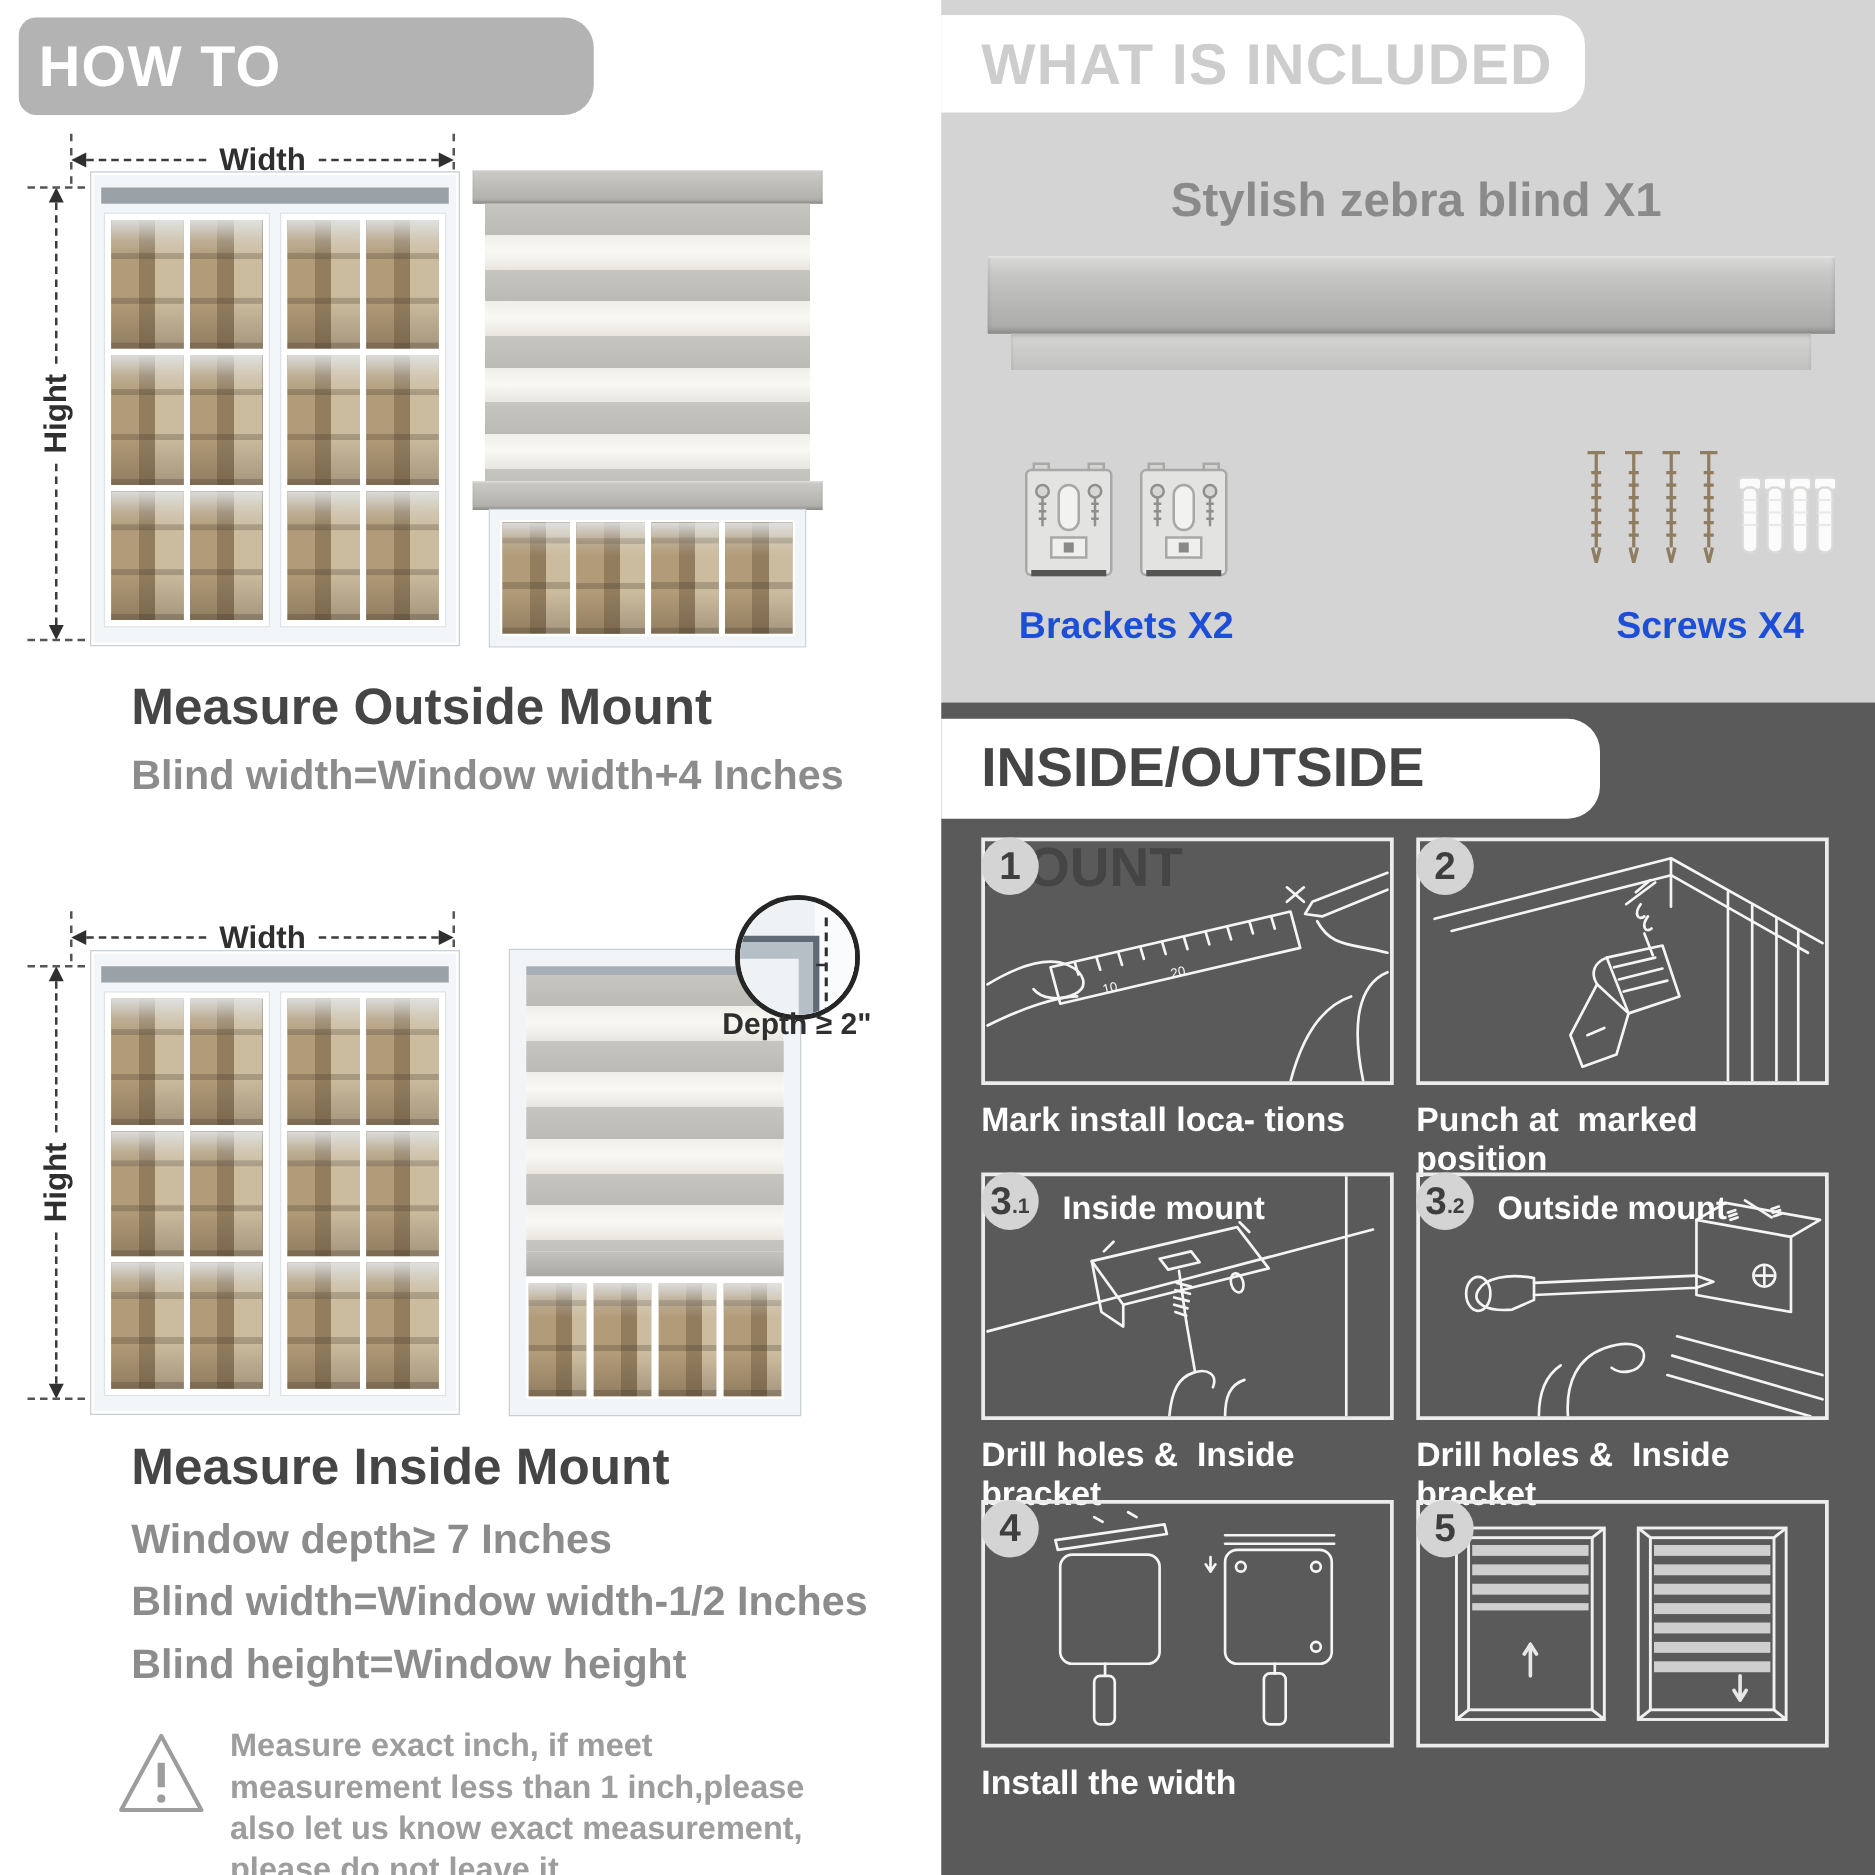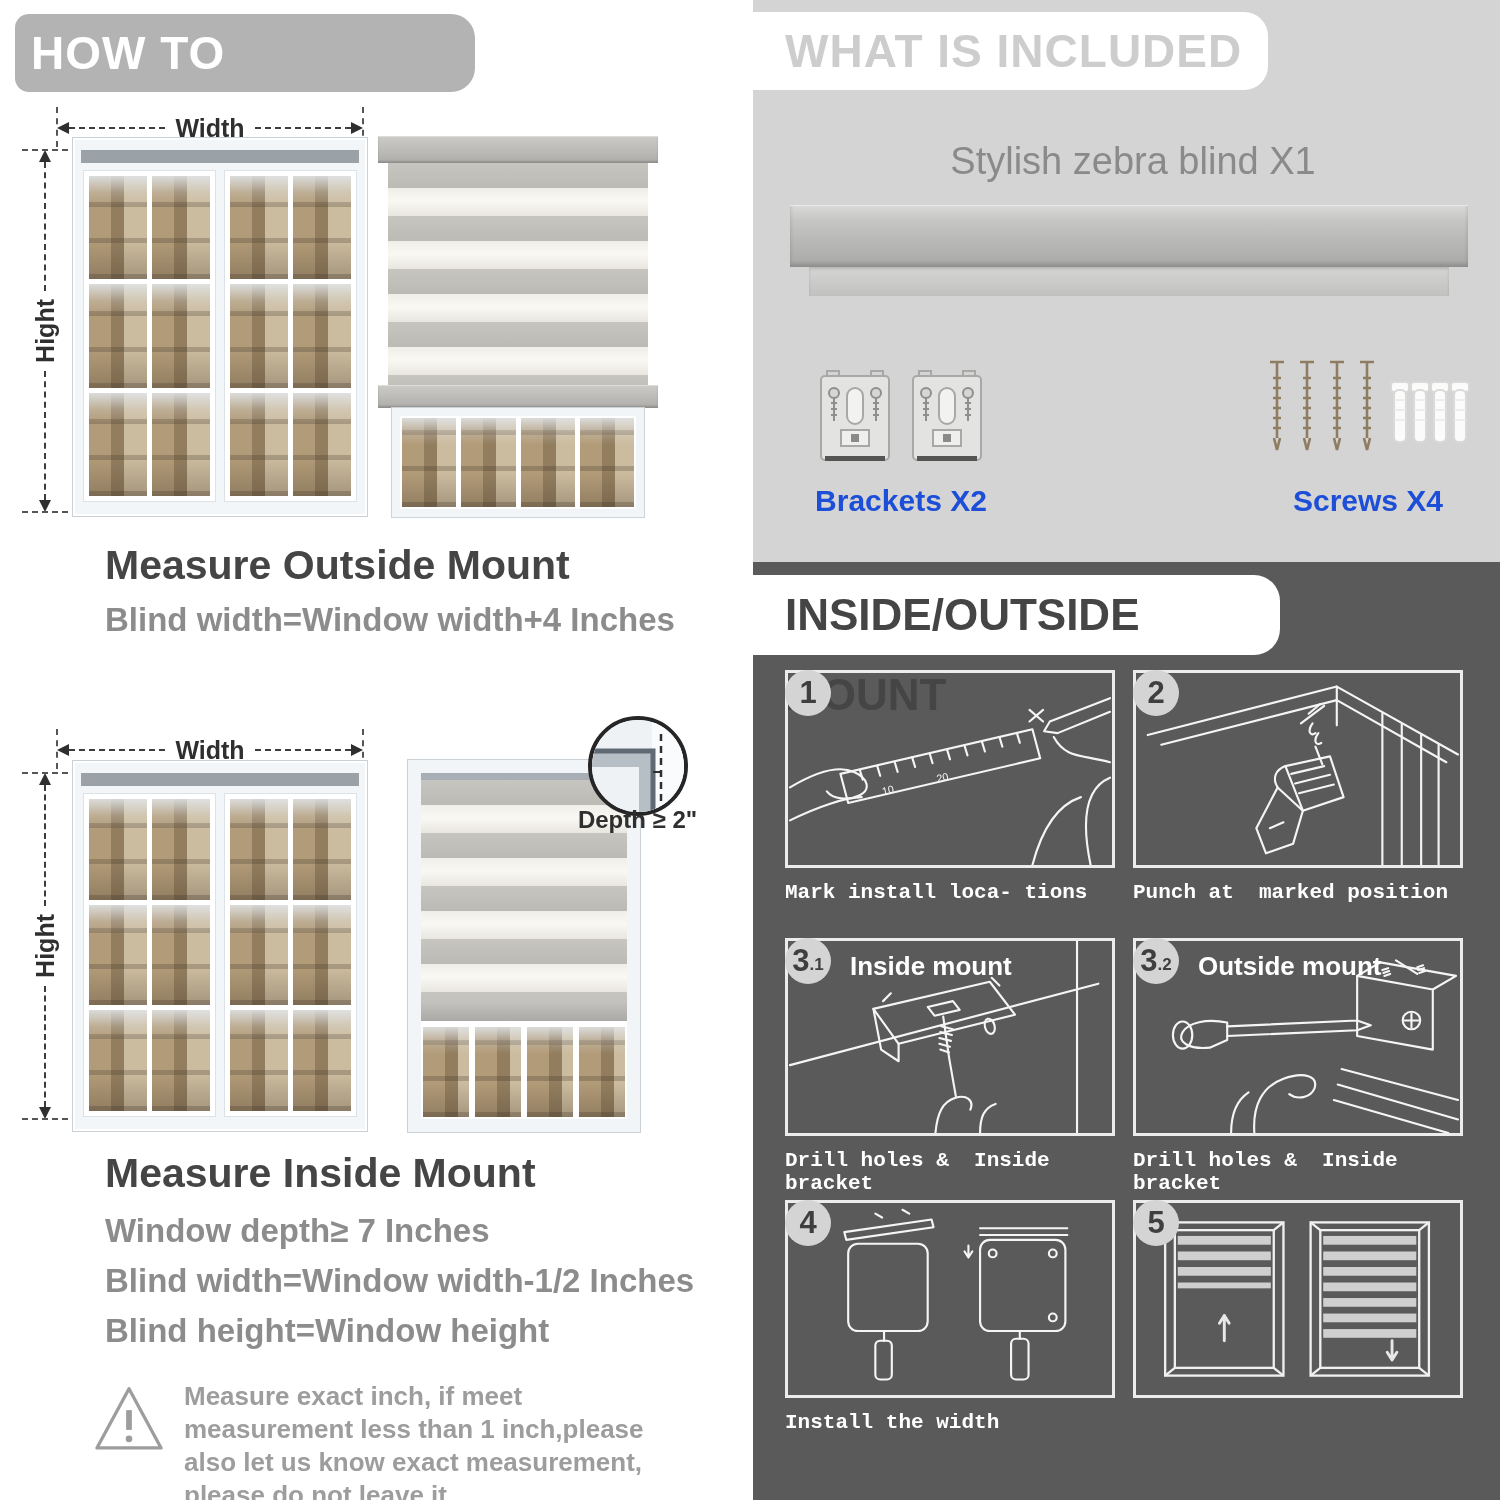--- a/index.html
+++ b/index.html
@@ -63,39 +63,39 @@
              display:grid;grid-template-columns:1fr 1fr 1fr 1fr;gap:5px;box-sizing:border-box;padding:2px;}
   .fblind{position:absolute;background:#ffffff;border:13px solid #f2f5f7;outline:1px solid #c9d0d6;box-sizing:border-box;}
   .fb-shadow{height:7px;background:#a7aeb5;}
   .fb-rail{height:20px;background:linear-gradient(180deg,#c4c3bf,#aaa9a5);}
   .fb-panes{position:absolute;left:0;right:0;bottom:0;display:grid;grid-template-columns:1fr 1fr 1fr 1fr;gap:6px;background:#ffffff;padding:2px;}
   .mag{position:absolute;width:92px;height:92px;border-radius:50%;border:4px solid #262626;overflow:hidden;background:#eff2f5;}
   .depth-lbl{position:absolute;color:#2f2f2f;font-size:24px;font-weight:700;text-align:center;}
 
   
   .product-name{position:absolute;left:60px;top:140px;width:640px;text-align:center;
-                color:#8a8a8a;font-size:38px;font-weight:400;}
+                color:#8a8a8a;font-size:38px;font-weight:700;}
   .bar-top{position:absolute;left:37px;top:205px;width:678px;height:62px;
            background:linear-gradient(180deg,#dadad8 0%,#c6c6c4 25%,#b7b7b5 60%,#a9a9a7 100%);
            box-shadow:inset 0 1px 0 #e9e9e7, inset 0 -3px 4px rgba(0,0,0,.18);}
   .bar-bottom{position:absolute;left:56px;top:267px;width:640px;height:29px;
            background:linear-gradient(180deg,#d5d5d3,#c1c1bf);box-shadow:inset 0 2px 3px rgba(0,0,0,.14);}
   .inc-item{position:absolute;top:350px;height:168px;}
   .inc-icons{position:absolute;bottom:50px;left:50%;transform:translateX(-50%);display:flex;gap:12px;align-items:flex-end;}
   .inc-label{position:absolute;bottom:0;left:0;width:100%;text-align:center;color:#1d4ed8;font-size:30px;font-weight:700;white-space:nowrap;}
 
   
   .step{position:absolute;width:330px;}
   .panel{position:relative;width:330px;height:198px;border:3px solid #ececec;box-sizing:border-box;}
   .badge{position:absolute;left:-3px;top:-3px;width:46px;height:46px;border-radius:50%;background:#d4d4d4;
          color:#3f3f3f;font-weight:700;display:flex;align-items:center;justify-content:center;}
   .badge .num{font-size:31px;}
   .badge .sub{font-size:17px;margin-top:8px;}
   .ptitle{position:absolute;left:62px;top:10px;color:#ffffff;font-size:26px;font-weight:700;}
-  .caption{margin-top:13px;color:#ffffff;font-size:21px;font-weight:700;white-space:pre-wrap;font-family:Liberation Mono, monospace;}
+  .caption{margin-top:13px;color:#ffffff;font-size:27px;font-weight:700;white-space:pre-wrap;}
   .panel svg{position:absolute;inset:0;width:100%;height:100%;}
 </style>
 </head>
 <body>
 
 <div class="canvas">
 
   <div class="lheader">HOW TO MEASURE</div>
 
   <div class="harrow" style="left:57px;top:121px;width:306px;">

